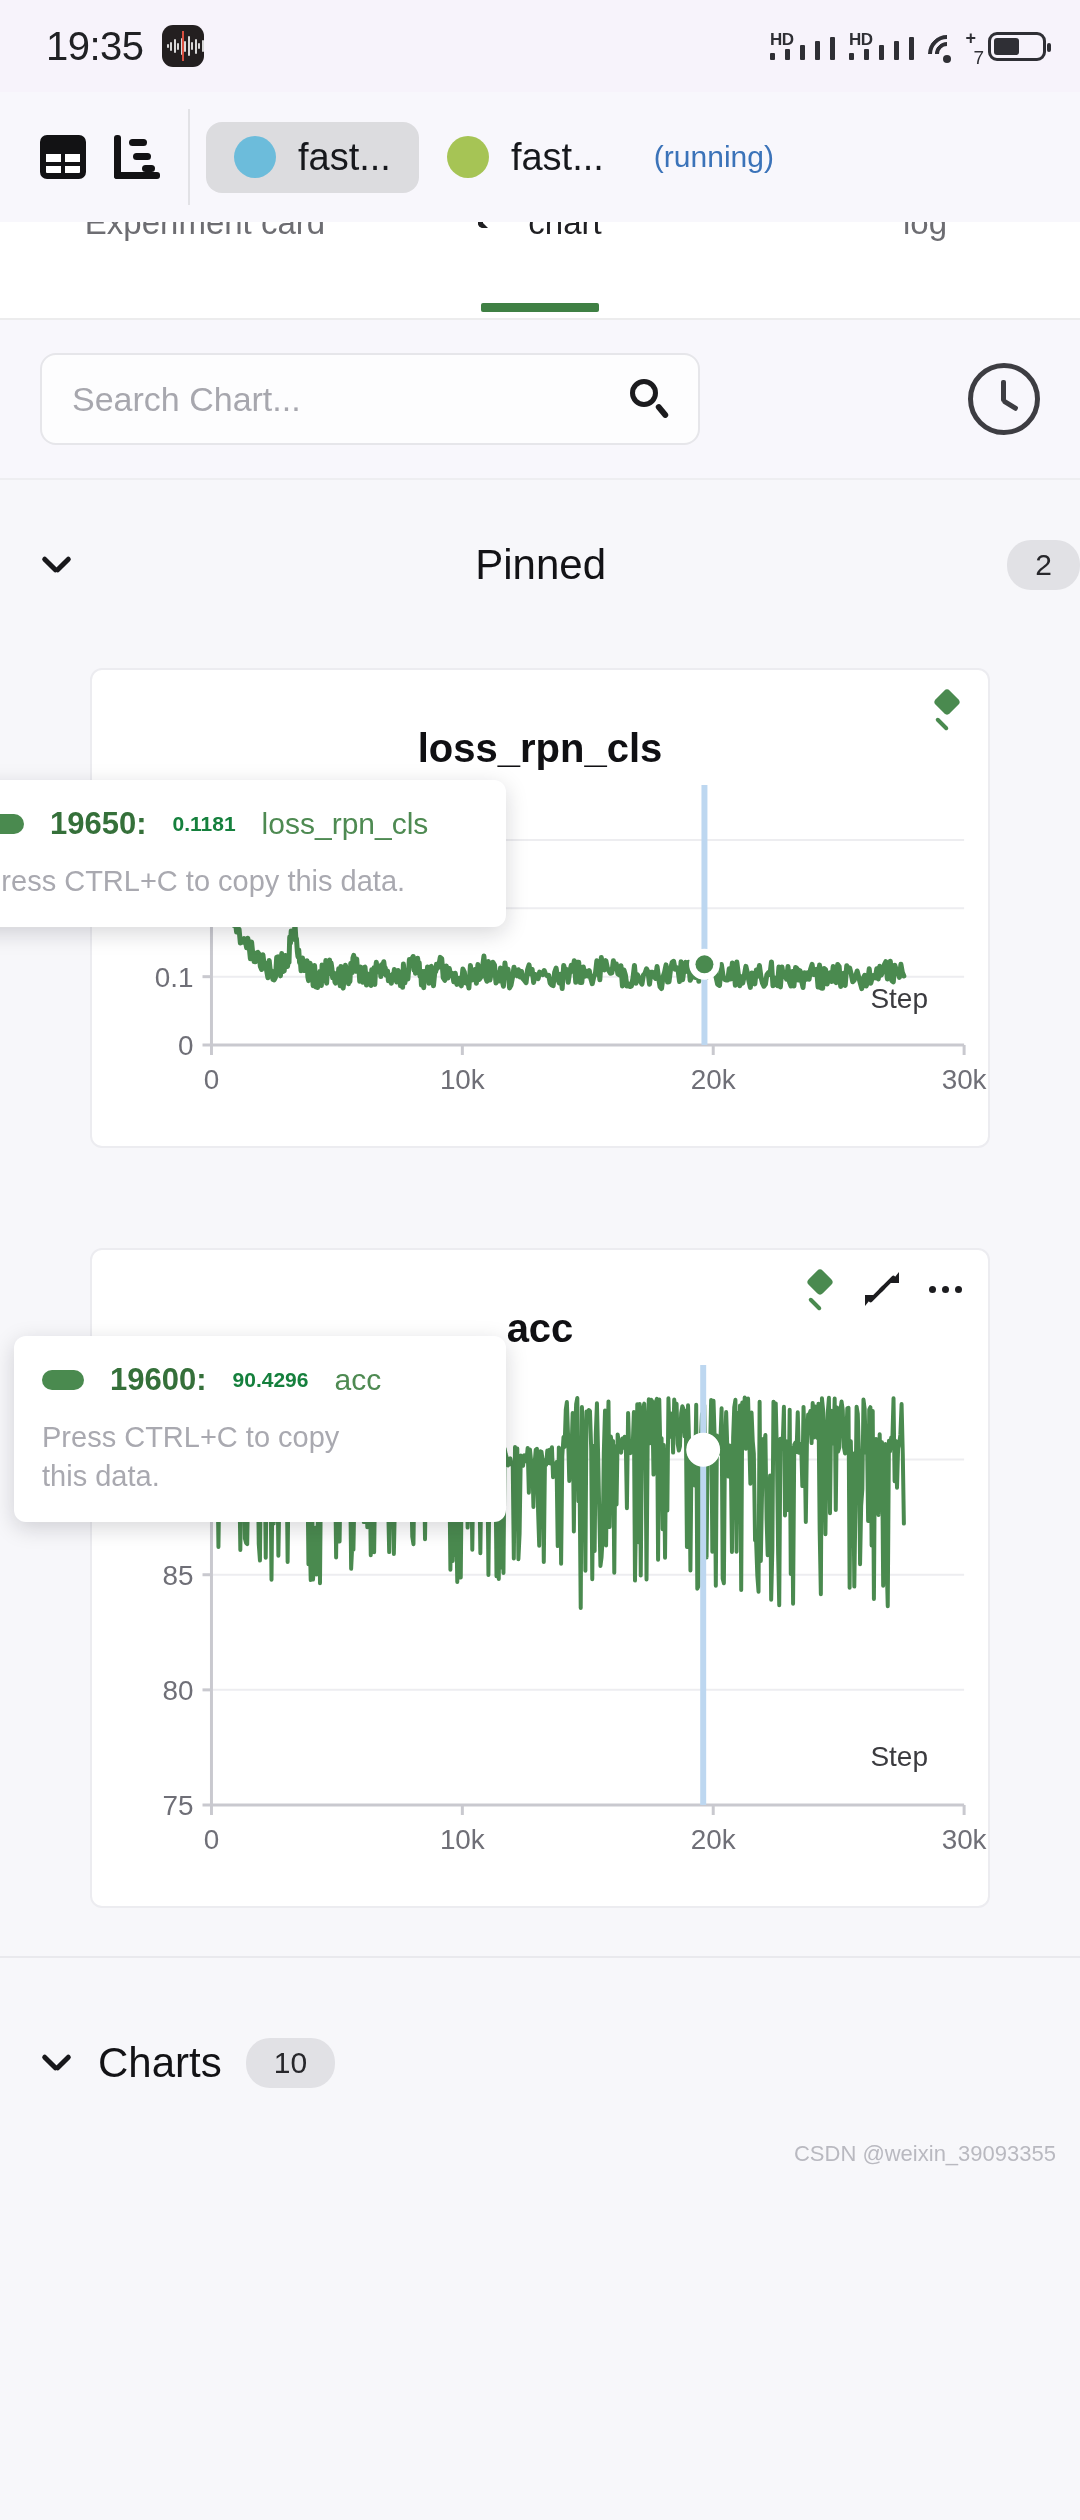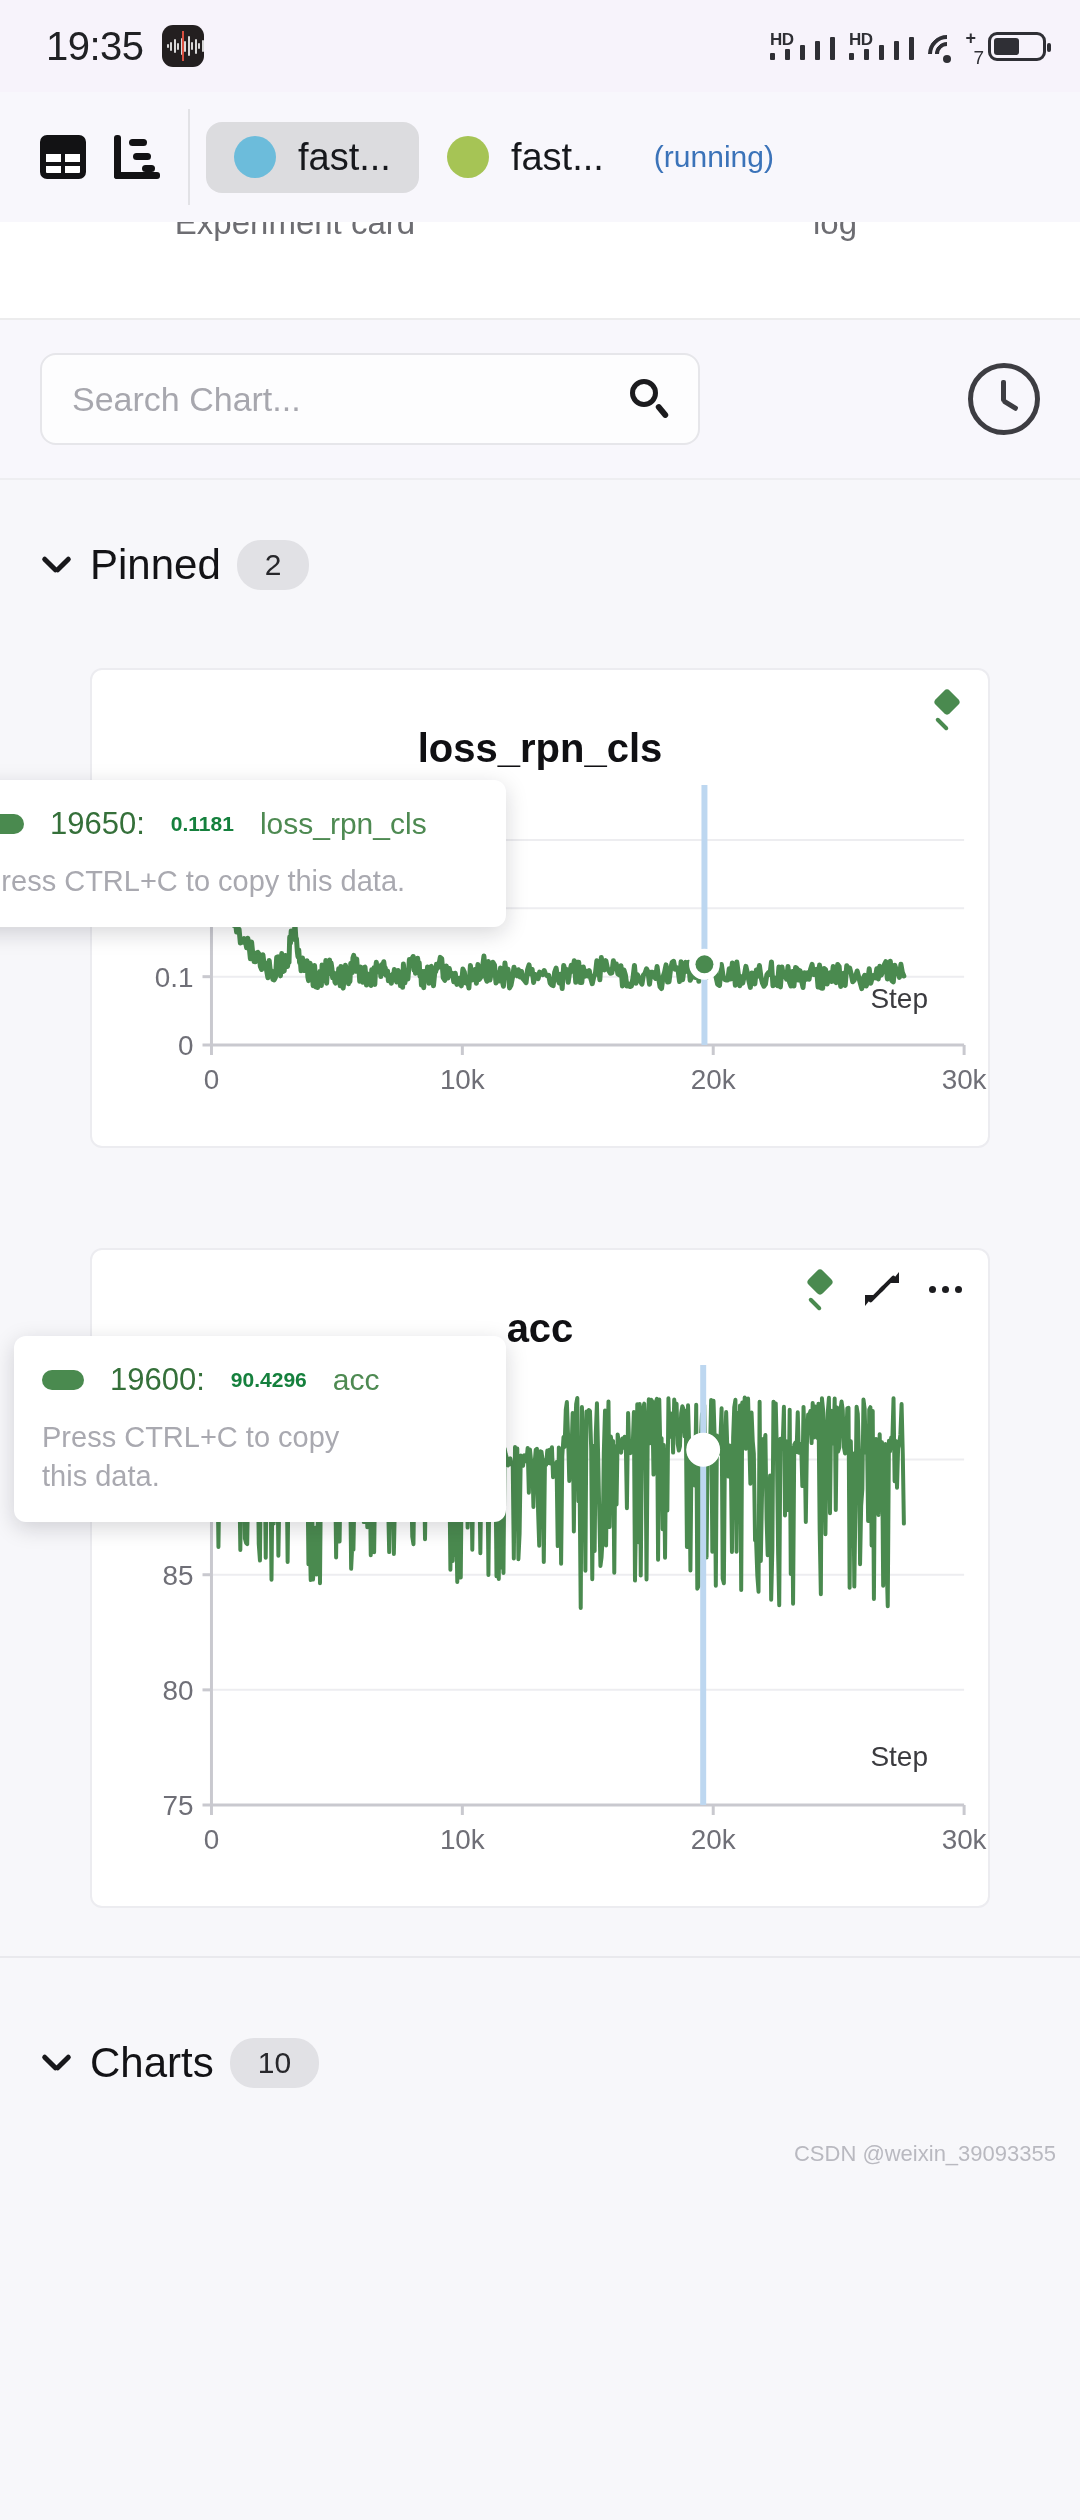--- a/index.html
+++ b/index.html
@@ -94,21 +94,21 @@
   .magnifier .ring { position: absolute; left: 2px; top: 0; width: 28px; height: 28px; border: 5px solid #1b1b1e; border-radius: 50%; }
   .magnifier .hdl { position: absolute; right: 3px; bottom: 0px; width: 6px; height: 16px; background: #1b1b1e; border-radius: 3px; transform: rotate(-40deg); }
   .clock-btn { margin-left: auto; width: 72px; height: 72px; border: 5px solid #3d3d42; border-radius: 50%; position: relative; }
   .clock-btn .h { position: absolute; background: #3d3d42; border-radius: 2px; }
   .clock-btn .h1 { left: 28px; top: 12px; width: 5px; height: 22px; }
   .clock-btn .h2 { left: 30px; top: 30px; width: 17px; height: 5px; transform-origin: left center; transform: rotate(32deg); }
 
   
   .content { position: absolute; top: 480px; left: 0; width: 1080px; height: 2040px; background: #f7f7fa; }
 
-  .section-head { display: flex; align-items: center; gap: 16px; padding: 60px 0 36px 40px; }
+  .section-head { display: flex; align-items: center; gap: 24px; padding: 60px 0 36px 40px; justify-content: space-between; }
   .chev { width: 34px; height: 34px; position: relative; flex: none; }
   .chev:before, .chev:after { content: ""; position: absolute; width: 20px; height: 5px; background: #18181b; border-radius: 3px; top: 14px; }
   .chev:before { left: 0; transform: rotate(45deg); }
   .chev:after { left: 13px; transform: rotate(-45deg); }
   .section-title { font-size: 42px; color: #131316; }
   .count-pill { background: #e1e1e5; color: #27272b; font-size: 30px; border-radius: 24px; padding: 8px 28px; }
 
   .card {
     position: absolute; left: 90px; width: 900px;
     background: #ffffff; border: 2px solid #ececf0; border-radius: 12px;
@@ -132,21 +132,21 @@
   .axis-name { position: absolute; font-size: 28px; color: #3b3b3f; }
 
   
   .tooltip {
     position: absolute; background: #ffffff; border-radius: 12px;
     box-shadow: 0 6px 22px rgba(20,20,30,0.17); padding: 26px 30px 26px 28px;
     z-index: 40;
   }
   .tt-row { display: flex; align-items: center; gap: 26px; white-space: nowrap; }
   .tt-swatch { width: 42px; height: 20px; border-radius: 10px; background: #4a8a4f; flex: none; }
-  .tt-step { font-size: 31px; font-weight: normal; color: #35703a; }
+  .tt-step { font-size: 31px; font-weight: bold; color: #35703a; }
   .tt-val { font-size: 21px; font-weight: bold; color: #15803d; }
   .tt-name { font-size: 30px; color: #4e8a52; }
   .tt-hint { font-size: 29px; color: #a9a9b0; margin-top: 20px; line-height: 1.35; }
 
   .divider-rule { position: absolute; left: 0; width: 1080px; height: 2px; background: #e9e9ed; }
   .watermark { position: absolute; right: 24px; bottom: 12px; font-size: 22px; color: #b9b9c0; }
 </style>
 </head>
 <body>
 
@@ -233,20 +233,27 @@
     <span class="run-status">(running)</span>
   </div>
 
   <div class="tabs">
     <div class="tabs-inner">
       <div class="tab">
         <div class="tab-row">
           <span class="tab-ico"><span class="ico-card"></span></span>
           <span class="tab-label">Experiment card</span>
         </div>
+      </div>
+      <div class="tab active">
+        <div class="tab-row">
+          <span class="tab-ico"><span class="ico-chart2"></span></span>
+          <span class="tab-label">chart</span>
+        </div>
+        <span class="tab-underline"></span>
       </div>
       <div class="tab">
         <div class="tab-row">
           <span class="tab-ico">
             <span class="ico-log"></span>
           </span>
           <span class="tab-label">log</span>
         </div>
       </div>
     </div>

